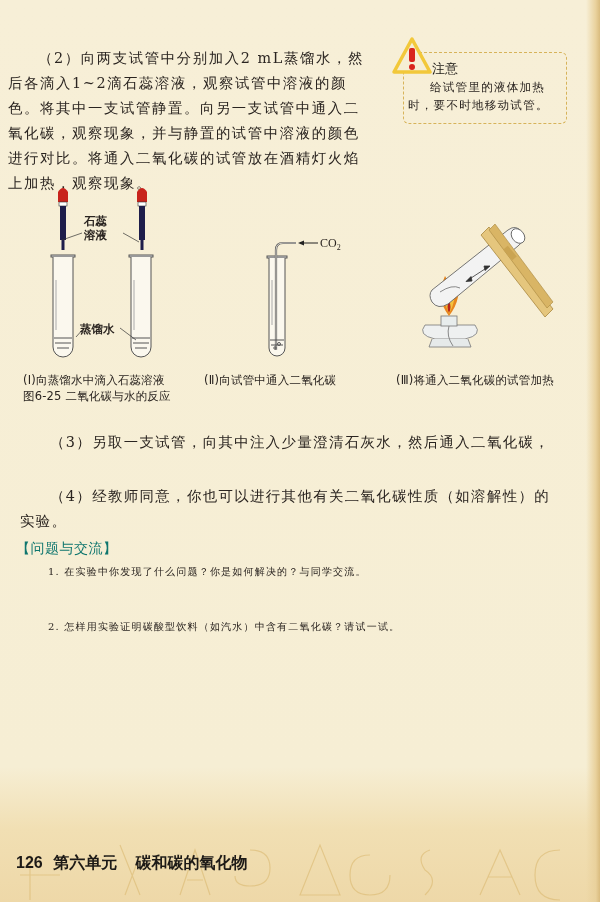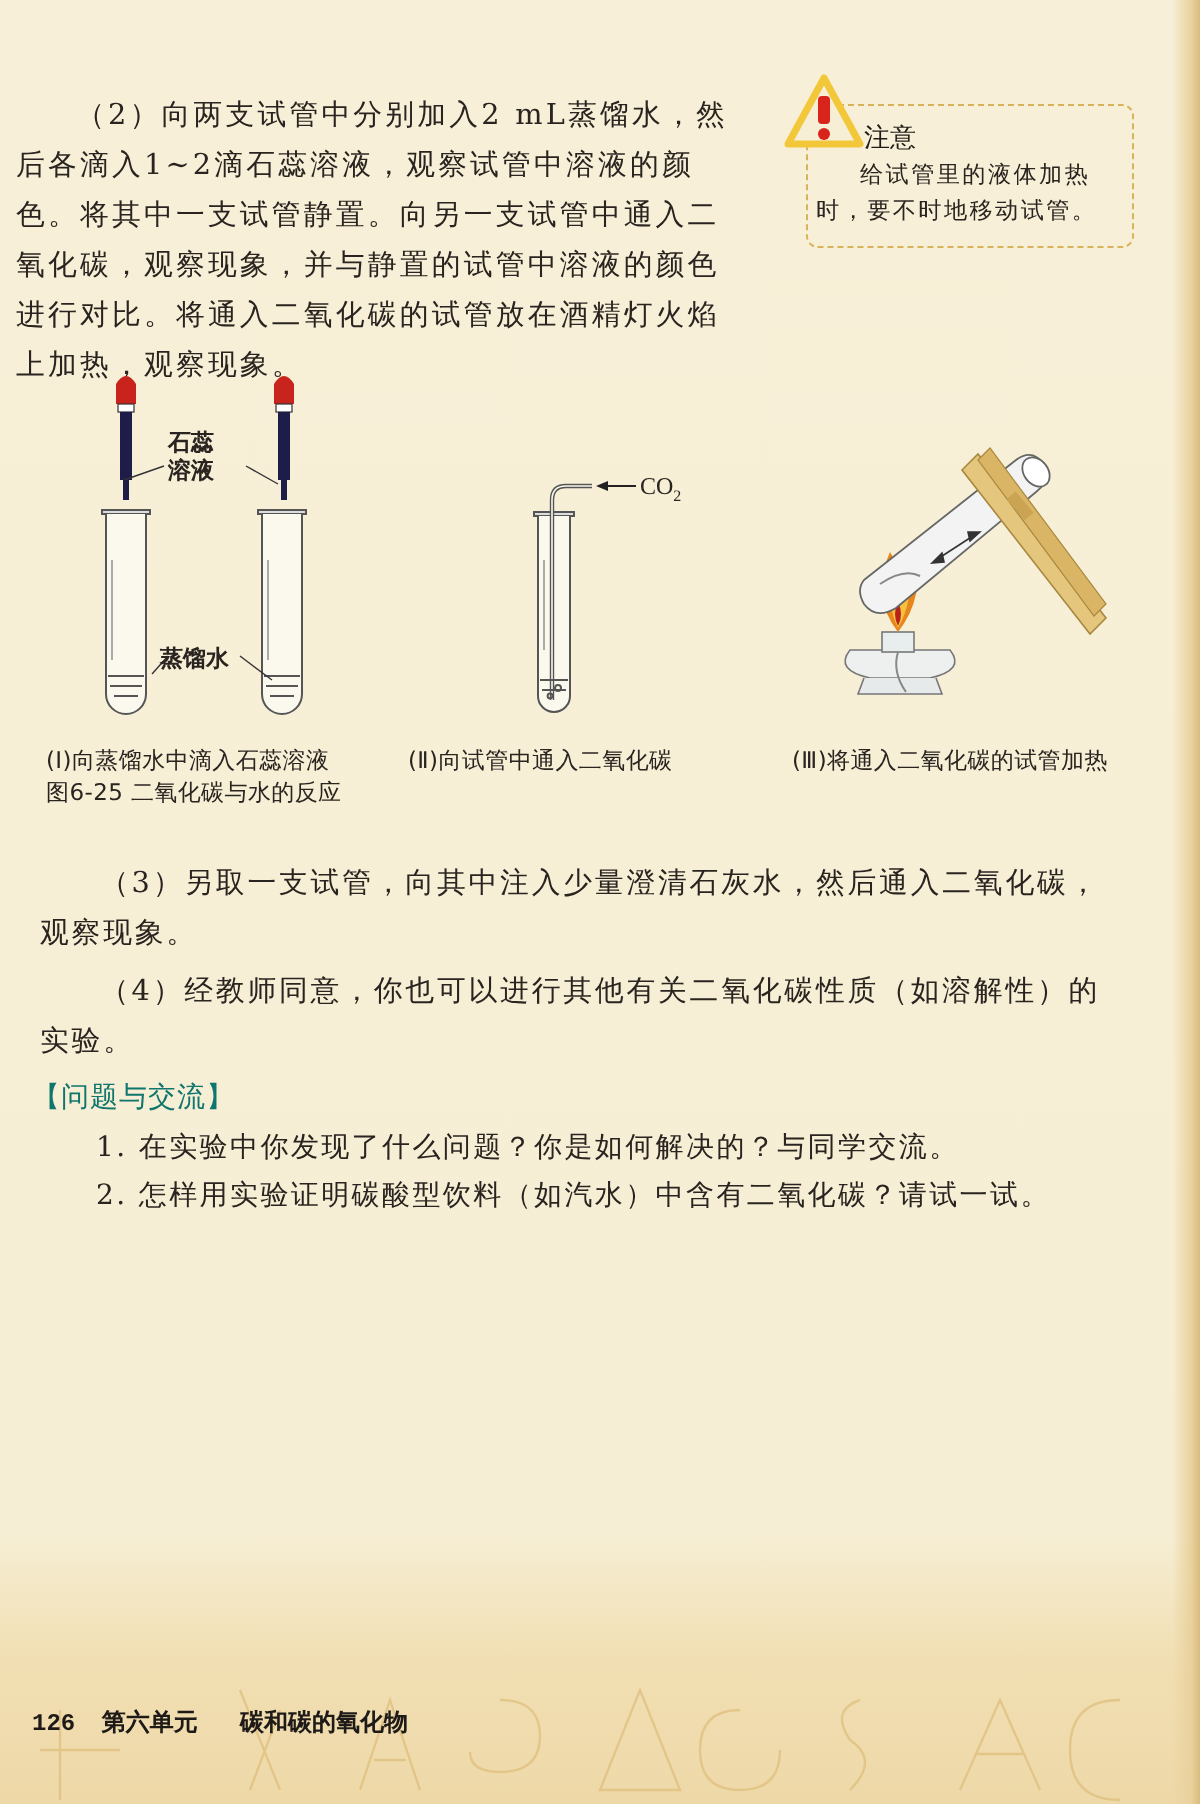--- a/index.html
+++ b/index.html
@@ -47,27 +47,27 @@
   }
   .lbl {
     position: absolute; font-size: 11.5px; font-family: "DejaVu Sans", sans-serif;
     font-weight: bold; white-space: nowrap;
   }
 
   .section-head {
     position: absolute; left: 16px; top: 540px; font-size: 14px;
     color: #0f766e; font-family: "DejaVu Sans", sans-serif; letter-spacing: 0.5px;
   }
-  .q { position: absolute; left: 48px; font-size: 14px; letter-spacing: 1.2px; }
+  .q { position: absolute; left: 48px; font-size: 10px; letter-spacing: 1.2px; }
   .q1 { top: 565px; }
-  .q2 { top: 589px; }
+  .q2 { top: 620px; }
 
   .footer {
-    position: absolute; left: 16px; top: 853px; font-size: 12px;
-    font-family: Liberation Mono, monospace; font-weight: bold; color: #1d1a17;
+    position: absolute; left: 16px; top: 853px; font-size: 16px;
+    font-family: Liberation Sans, sans-serif; font-weight: bold; color: #1d1a17;
   }
   .footer .pn { margin-right: 6px; }
   .footer .unit { margin-right: 14px; }
   .deco { position: absolute; left: 0; top: 835px; width: 600px; height: 67px; opacity: 0.55; }
 </style>
 </head>
 <body>
 
 <div class="page"></div>
 <div class="right-edge"></div>
@@ -178,21 +178,20 @@
   <div class="lbl" style="left:320px;top:56px;font-family:'Liberation Serif',serif;font-size:12px;font-weight:normal"><span>CO</span><sub style="font-size:8px">2</sub></div>
 
   <div class="cap" style="left:23px;top:193px">(Ⅰ)向蒸馏水中滴入石蕊溶液</div>
   <div class="cap" style="left:204px;top:193px">(Ⅱ)向试管中通入二氧化碳</div>
   <div class="cap" style="left:396px;top:193px">(Ⅲ)将通入二氧化碳的试管加热</div>
 </div>
 <div class="cap" style="left:23px;top:389px">图6-25  二氧化碳与水的反应</div>
 
 <div class="para p3">
   <div><span class="indent"></span><span>（3）另取一支试管，向其中注入少量澄清石灰水，然后通入二氧化碳，</span></div>
-  <div>观察现象。</div>
 </div>
 
 <div class="para p4">
   <div><span class="indent"></span><span>（4）经教师同意，你也可以进行其他有关二氧化碳性质（如溶解性）的</span></div>
   <div>实验。</div>
 </div>
 
 <div class="section-head">【问题与交流】</div>
 <div class="q q1">1. 在实验中你发现了什么问题？你是如何解决的？与同学交流。</div>
 <div class="q q2">2. 怎样用实验证明碳酸型饮料（如汽水）中含有二氧化碳？请试一试。</div>

